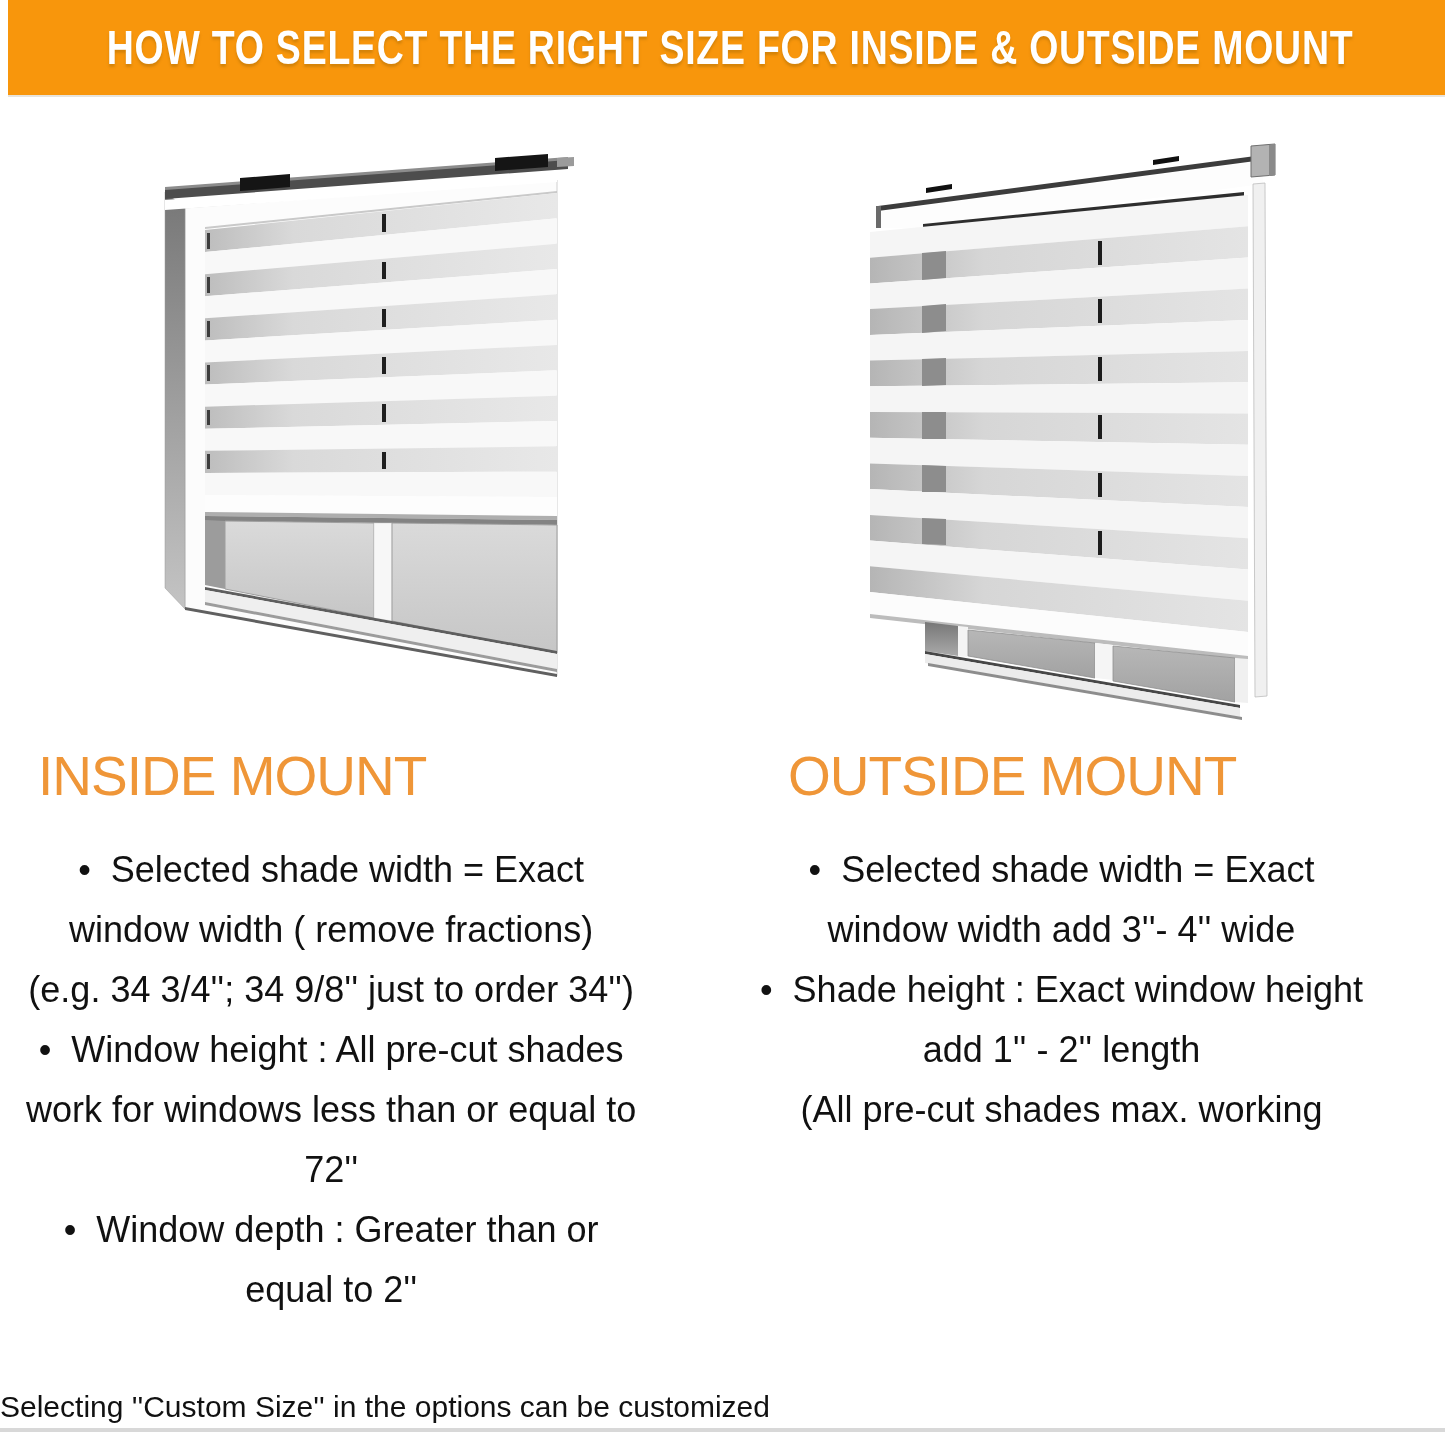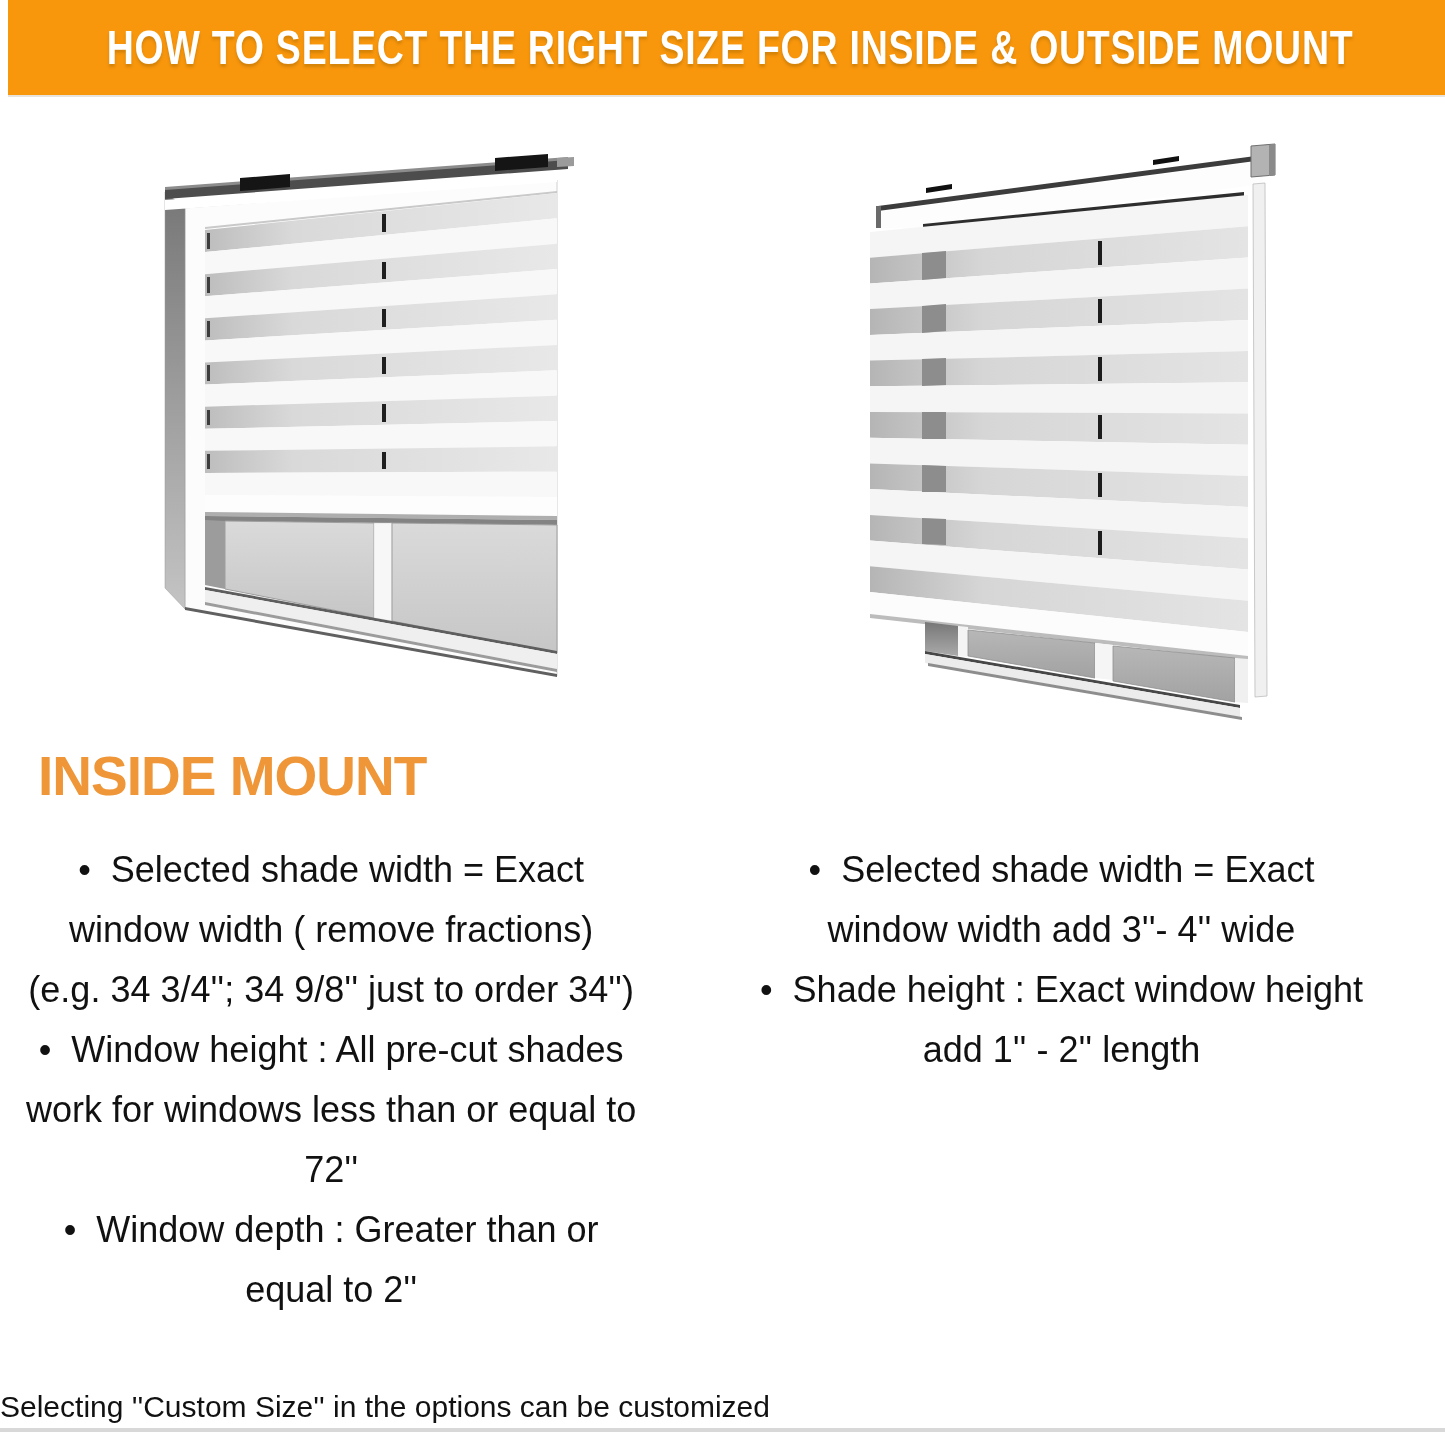--- a/index.html
+++ b/index.html
@@ -15,21 +15,21 @@
   .banner h1 {
     margin:0; font-size:48px; font-weight:bold; color:#ffffff;
     letter-spacing:1px; white-space:nowrap;
     transform:scaleX(0.78); transform-origin:center center;
     text-shadow:0 3px 3px rgba(130,85,0,0.30);
   }
   .illus { position:absolute; }
   #inside-illus  { left:158px; top:130px; }
   #outside-illus { left:850px; top:140px; }
   .mount-heading {
-    position:absolute; margin:0; font-size:55px; font-weight:bold;
+    position:absolute; margin:0; font-size:55px; font-weight:normal;
     color:#EF9638; letter-spacing:-1px; white-space:nowrap;
   }
   #inside-heading  { left:38px;  top:744px; }
   #outside-heading { left:788px; top:744px; }
   .col { position:absolute; top:840px; font-size:36px; color:#111111;text-align:center; }
   #left-col  { left:26px; }
   #right-col { left:760px; }
   .tline { height:60px; line-height:60px; white-space:pre; }
   .footer-note {
     position:absolute; top:1390px; left:0; width:100%;
@@ -212,35 +212,37 @@
     </g>
 
     <g>
       <polygon points="75,511 390,565 390,568 75,514" fill="#474747"></polygon>
       <polygon points="75,514 390,568 390,577 75,523" fill="#ececec"></polygon>
       <polygon points="78,523 392,577 392,580 78,526" fill="#8d8d8d"></polygon>
     </g>
   </svg>
 
   <h2 class="mount-heading" id="inside-heading">INSIDE MOUNT</h2>
+  <h2 class="mount-heading" id="outside-heading">OUTSIDE MOUNT</h2>
 
   <div class="col" id="left-col">
     <div class="tline">•  Selected shade width = Exact</div>
     <div class="tline">window width ( remove fractions)</div>
     <div class="tline">(e.g. 34 3/4''; 34 9/8'' just to order 34'')</div>
     <div class="tline">•  Window height : All pre-cut shades</div>
     <div class="tline">work for windows less than or equal to</div>
     <div class="tline">72''</div>
     <div class="tline">•  Window depth : Greater than or</div>
     <div class="tline">equal to 2''</div>
   </div>
 
   <div class="col" id="right-col">
     <div class="tline">•  Selected shade width = Exact</div>
     <div class="tline">window width add 3''- 4'' wide</div>
     <div class="tline">•  Shade height : Exact window height</div>
     <div class="tline">add 1'' - 2'' length</div>
+    <div class="tline">(All pre-cut shades max. working</div>
   </div>
 
   <div class="footer-note">Selecting ''Custom Size'' in the options can be customized</div>
   <div class="bottom-strip"></div>
 
 </div>
 
 </body></html>

